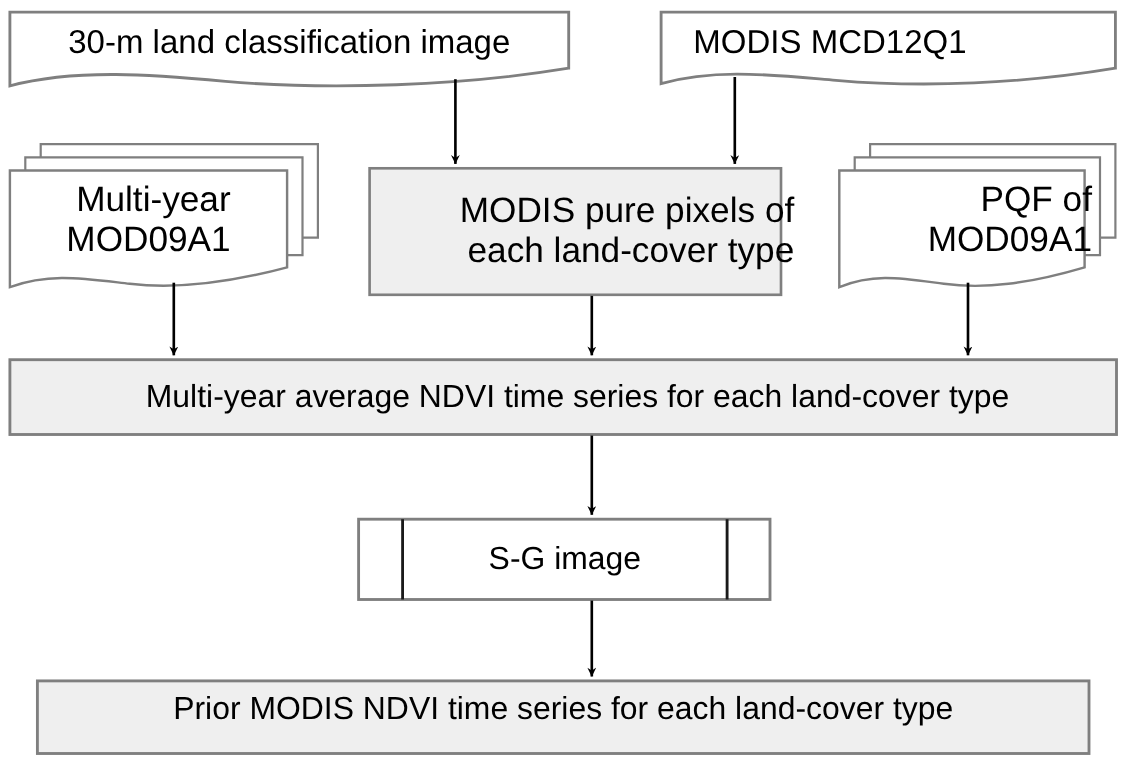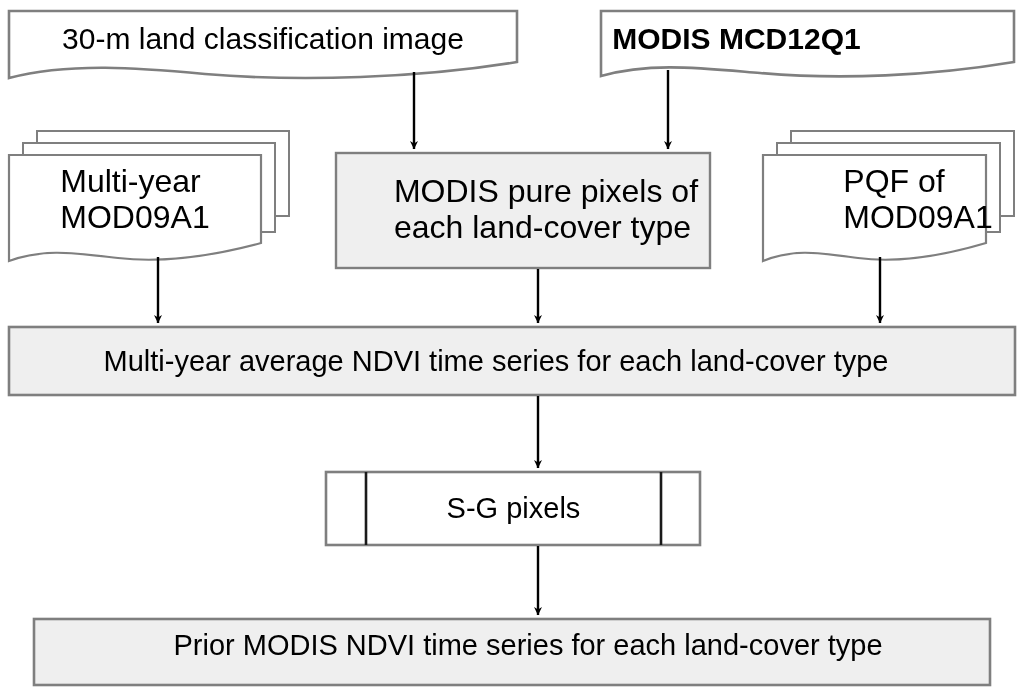--- a/index.html
+++ b/index.html
@@ -26,21 +26,21 @@
     top: 0;
     width: 1024px;
     height: 700px;
     pointer-events: none;
   }
   .node-label {
     position: absolute;
     display: flex;
     align-items: center;
     justify-content: center;
-    text-align: left;
+    text-align: right;
     color: #000000;
     line-height: 1.12;
     white-space: pre-line;
     pointer-events: none;
     -webkit-font-smoothing: antialiased;
   }
   .t-xl { font-size: 30px; }
   .t-lg { font-size: 29px; }
   .t-md { font-size: 32px; }
   .t-bar { font-size: 29px; }
@@ -83,30 +83,30 @@
     <line x1="668" y1="70" x2="668" y2="149" stroke="#000000" stroke-width="2.4" marker-end="url(#arrowhead)"></line>
     <line x1="158" y1="257" x2="158" y2="323" stroke="#000000" stroke-width="2.4" marker-end="url(#arrowhead)"></line>
     <line x1="538" y1="269" x2="538" y2="323" stroke="#000000" stroke-width="2.4" marker-end="url(#arrowhead)"></line>
     <line x1="880" y1="257" x2="880" y2="323" stroke="#000000" stroke-width="2.4" marker-end="url(#arrowhead)"></line>
     <line x1="538" y1="396" x2="538" y2="468" stroke="#000000" stroke-width="2.4" marker-end="url(#arrowhead)"></line>
     <line x1="538" y1="546" x2="538" y2="615" stroke="#000000" stroke-width="2.4" marker-end="url(#arrowhead)"></line>
   </svg>
 
   <div class="node-label t-xl" style="left:9px;  top:11px;  width:508px; height:55px;">30-m land classification image</div>
 
-  <div class="node-label t-xl" style="left:573px; top:11px;  width:327px; height:55px;font-weight:bold;">MODIS MCD12Q1</div>
+  <div class="node-label t-xl" style="left:591px; top:11px;  width:327px; height:55px;">MODIS MCD12Q1</div>
 
   <div class="node-label t-md" style="left:16px;  top:158px; width:238px; height:84px;">Multi-year
 MOD09A1</div>
 
-  <div class="node-label t-md" style="left:320px; top:155px; width:420px; height:110px;padding-left:16px;">MODIS pure pixels of
+  <div class="node-label t-md" style="left:344px; top:155px; width:420px; height:110px;padding-left:16px;">MODIS pure pixels of
 each land-cover type</div>
 
   <div class="node-label t-md" style="left:813px; top:158px; width:210px; height:84px;">PQF of
 MOD09A1</div>
 
-  <div class="node-label t-bar" style="left:4px;  top:327px; width:984px; height:68px;">Multi-year average NDVI time series for each land-cover type</div>
+  <div class="node-label t-bar" style="left:33px;  top:327px; width:984px; height:68px;">Multi-year average NDVI time series for each land-cover type</div>
 
-  <div class="node-label t-lg" style="left:366px; top:472px; width:295px; height:73px;">S-G pixels</div>
+  <div class="node-label t-lg" style="left:366px; top:472px; width:295px; height:73px;">S-G image</div>
 
-  <div class="node-label t-bar" style="left:60px;  top:619px; width:936px; height:52px;">Prior MODIS NDVI time series for each land-cover type</div>
+  <div class="node-label t-bar" style="left:44px;  top:619px; width:936px; height:52px;">Prior MODIS NDVI time series for each land-cover type</div>
 
 </div>
 
 </body></html>

